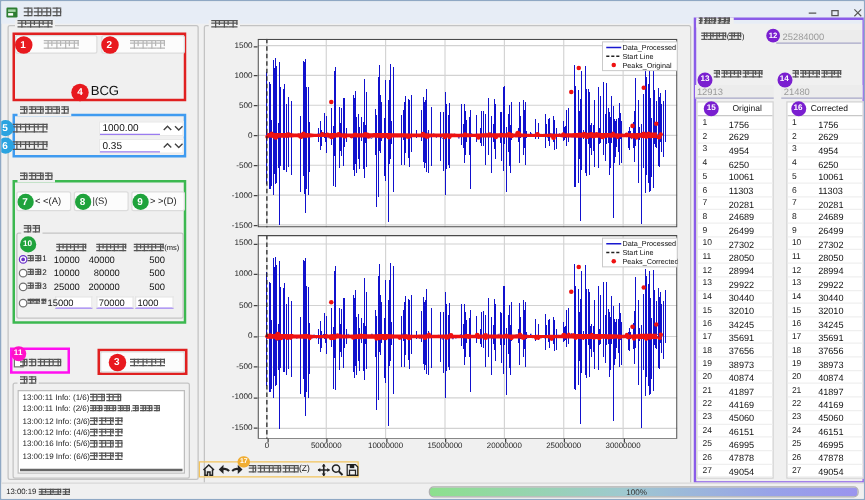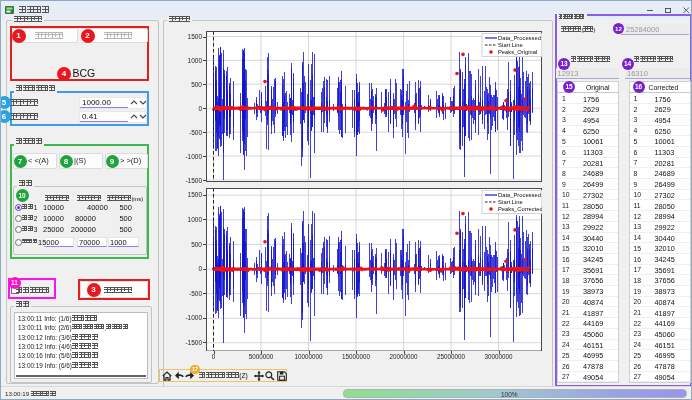--- a/index.html
+++ b/index.html
@@ -49,21 +49,21 @@
 <div style="position:absolute;left:79px;top:106.0px;width:48px;height:1.2px;background:#9a7cf0"></div>
 <div class="t" style="left:81px;top:97.7px;font-size:8px;color:#111;">1000.00</div>
 <svg width="8" height="5" style="position:absolute;left:129px;top:99.0px">
       <path d="M1 4 L4 1 L7 4" stroke="#444" fill="none" stroke-width="1.1"></path>
     </svg>
 <svg width="8" height="5" style="position:absolute;left:138px;top:99.0px">
       <path d="M1 1 L4 4 L7 1" stroke="#444" fill="none" stroke-width="1.1"></path>
     </svg>
 <div style="position:absolute;left:78px;top:109.5px;width:68px;height:12px;background:#fff;border:1px solid #e8e8e8"></div>
 <div style="position:absolute;left:79px;top:120.0px;width:48px;height:1.2px;background:#9a7cf0"></div>
-<div class="t" style="left:81px;top:111.7px;font-size:8px;color:#111;">0.41</div>
+<div class="t" style="left:81px;top:111.7px;font-size:8px;color:#111;">0.35</div>
 <svg width="8" height="5" style="position:absolute;left:129px;top:113.0px">
       <path d="M1 4 L4 1 L7 4" stroke="#444" fill="none" stroke-width="1.1"></path>
     </svg>
 <svg width="8" height="5" style="position:absolute;left:138px;top:113.0px">
       <path d="M1 1 L4 4 L7 1" stroke="#444" fill="none" stroke-width="1.1"></path>
     </svg>
 <div style="position:absolute;left:-3.5px;top:95.0px;width:13.0px;height:13.0px;border-radius:50%;background:#2ba3e0;color:#fff;font-weight:bold;font-size:8px;line-height:13.0px;text-align:center;z-index:9">5</div>
 <div style="position:absolute;left:-3.5px;top:109.0px;width:13.0px;height:13.0px;border-radius:50%;background:#2ba3e0;color:#fff;font-weight:bold;font-size:8px;line-height:13.0px;text-align:center;z-index:9">6</div>
 <div class="box" style="left:9px;top:143px;width:139px;height:115px;border:2px solid #3cb850"></div>
 <div class="lbl" style="left:13px;top:137px"><b class="g" style="width:6px;height:6px"></b><b class="g" style="width:6px;height:6px"></b><b class="g" style="width:6px;height:6px"></b><b class="g" style="width:6px;height:6px"></b></div>
@@ -79,21 +79,21 @@
 <div class="grp" style="left:12px;top:185px;width:134px;height:69px"></div>
 <div class="lbl" style="left:16px;top:179px"><b class="g" style="width:6px;height:6px"></b><b class="g" style="width:6px;height:6px"></b></div>
 <div style="position:absolute;left:14.5px;top:187.5px;width:13.0px;height:13.0px;border-radius:50%;background:#1fa33c;color:#fff;font-weight:bold;font-size:6.5px;line-height:13.0px;text-align:center;z-index:9">10</div>
 <div class="t" style="left:44px;top:194px"><b class="g" style="width:5.6px;height:5.6px"></b><b class="g" style="width:5.6px;height:5.6px"></b><b class="g" style="width:5.6px;height:5.6px"></b><b class="g" style="width:5.6px;height:5.6px"></b></div>
 <div class="t" style="left:76px;top:194px"><b class="g" style="width:5.6px;height:5.6px"></b><b class="g" style="width:5.6px;height:5.6px"></b><b class="g" style="width:5.6px;height:5.6px"></b><b class="g" style="width:5.6px;height:5.6px"></b></div>
 <div class="t" style="left:106px;top:194px"><b class="g" style="width:5.6px;height:5.6px"></b><b class="g" style="width:5.6px;height:5.6px"></b><b class="g" style="width:5.6px;height:5.6px"></b><b class="g" style="width:5.6px;height:5.6px"></b><span style="font-size:6px;color:#111">(ms)</span></div>
 <div style="position:absolute;left:14px;top:203.0px;width:7px;height:7px;border-radius:50%;border:1px solid #6a30c8;background:#fff"></div>
 <div style="position:absolute;left:16px;top:205.0px;width:3px;height:3px;border-radius:50%;background:#6a30c8"></div>
 <div class="t" style="left:21px;top:203.0px"><b class="g" style="width:5.4px;height:5.4px"></b><b class="g" style="width:5.4px;height:5.4px"></b><span style="font-size:6.5px;color:#111">1</span></div>
 <div class="t" style="left:42.0px;top:203.0px;font-size:7.5px;color:#111;">10000</div>
-<div class="t" style="left:86px;top:203.0px;font-size:7.5px;color:#111;">40000</div>
+<div class="t" style="left:70px;top:203.0px;font-size:7.5px;color:#111;">40000</div>
 <div class="t" style="left:118.4px;top:203.0px;font-size:7.5px;color:#111;">500</div>
 <div style="position:absolute;left:14px;top:214.0px;width:7px;height:7px;border-radius:50%;border:1px solid #707070;background:#fff"></div>
 <div class="t" style="left:21px;top:214.0px"><b class="g" style="width:5.4px;height:5.4px"></b><b class="g" style="width:5.4px;height:5.4px"></b><span style="font-size:6.5px;color:#111">2</span></div>
 <div class="t" style="left:42.0px;top:214.0px;font-size:7.5px;color:#111;">10000</div>
 <div class="t" style="left:74.0px;top:214.0px;font-size:7.5px;color:#111;">80000</div>
 <div class="t" style="left:118.4px;top:214.0px;font-size:7.5px;color:#111;">500</div>
 <div style="position:absolute;left:14px;top:225.0px;width:7px;height:7px;border-radius:50%;border:1px solid #707070;background:#fff"></div>
 <div class="t" style="left:21px;top:225.0px"><b class="g" style="width:5.4px;height:5.4px"></b><b class="g" style="width:5.4px;height:5.4px"></b><span style="font-size:6.5px;color:#111">3</span></div>
 <div class="t" style="left:42.0px;top:225.0px;font-size:7.5px;color:#111;">25000</div>
 <div class="t" style="left:69.8px;top:225.0px;font-size:7.5px;color:#111;">200000</div>
@@ -435,21 +435,21 @@
 <div style="position:absolute;left:620px;top:22.5px;width:68px;height:11px;background:#ececec;border-bottom:1px solid #a8a8c8"></div>
 <div class="t" style="left:625px;top:24.5px;font-size:7.5px;color:#9a9a9a;">25284000</div>
 <div style="position:absolute;left:612.0px;top:21.5px;width:11.0px;height:11.0px;border-radius:50%;background:#7a1fd0;color:#fff;font-weight:bold;font-size:6.2px;line-height:11.0px;text-align:center;z-index:9">12</div>
 <div class="t" style="left:570px;top:55px"><b class="g" style="width:5.2px;height:5.8px"></b><b class="g" style="width:5.2px;height:5.8px"></b><b class="g" style="width:5.2px;height:5.8px"></b><b class="g" style="width:5.2px;height:5.8px"></b><b class="g" style="width:5.2px;height:5.8px"></b><b class="g" style="width:5.2px;height:5.8px"></b><b class="g" style="width:5.2px;height:5.8px"></b></div>
 <div class="t" style="left:633px;top:55px"><b class="g" style="width:5.2px;height:5.8px"></b><b class="g" style="width:5.2px;height:5.8px"></b><b class="g" style="width:5.2px;height:5.8px"></b><b class="g" style="width:5.2px;height:5.8px"></b><b class="g" style="width:5.2px;height:5.8px"></b><b class="g" style="width:5.2px;height:5.8px"></b><b class="g" style="width:5.2px;height:5.8px"></b></div>
 <div style="position:absolute;left:557px;top:57px;width:12px;height:12px;border-radius:50%;background:#7a1fd0;color:#fff;font-weight:bold;font-size:6.5px;line-height:12px;text-align:center;z-index:9">13</div>
 <div style="position:absolute;left:620.5px;top:57px;width:12px;height:12px;border-radius:50%;background:#7a1fd0;color:#fff;font-weight:bold;font-size:6.5px;line-height:12px;text-align:center;z-index:9">14</div>
 <div style="position:absolute;left:554.5px;top:67px;width:63.5px;height:10.5px;background:#ececec;border-bottom:1px solid #a8a8c8"></div>
 <div style="position:absolute;left:624px;top:67px;width:64.5px;height:10.5px;background:#ececec;border-bottom:1px solid #a8a8c8"></div>
 <div class="t" style="left:556.5px;top:68.5px;font-size:7.5px;color:#9a9a9a;">12913</div>
-<div class="t" style="left:626px;top:68.5px;font-size:7.5px;color:#9a9a9a;">16310</div>
+<div class="t" style="left:626px;top:68.5px;font-size:7.5px;color:#9a9a9a;">21480</div>
 <div style="position:absolute;left:556px;top:80px;width:62px;height:302px;background:#fff;border:1px solid #d0d0d0;overflow:hidden">
       <div style="position:absolute;left:0;top:0;width:62px;height:11px;border-bottom:1px solid #c8c8c8;font-size:6.8px;color:#111;text-align:left;padding-left:28px;line-height:11px">Original</div>
       <div style="position:absolute;left:0;top:11.5px;width:62px;height:10.7px;border-bottom:1px solid #efefef">
         <span style="position:absolute;left:4px;top:1.5px;font-size:6.8px;color:#222">1</span>
         <span style="position:absolute;left:25px;top:1px;font-size:7.3px;color:#111">1756</span>
       </div>
       <div style="position:absolute;left:0;top:22.2px;width:62px;height:10.7px;border-bottom:1px solid #efefef">
         <span style="position:absolute;left:4px;top:1.5px;font-size:6.8px;color:#222">2</span>
         <span style="position:absolute;left:25px;top:1px;font-size:7.3px;color:#111">2629</span>
       </div>

